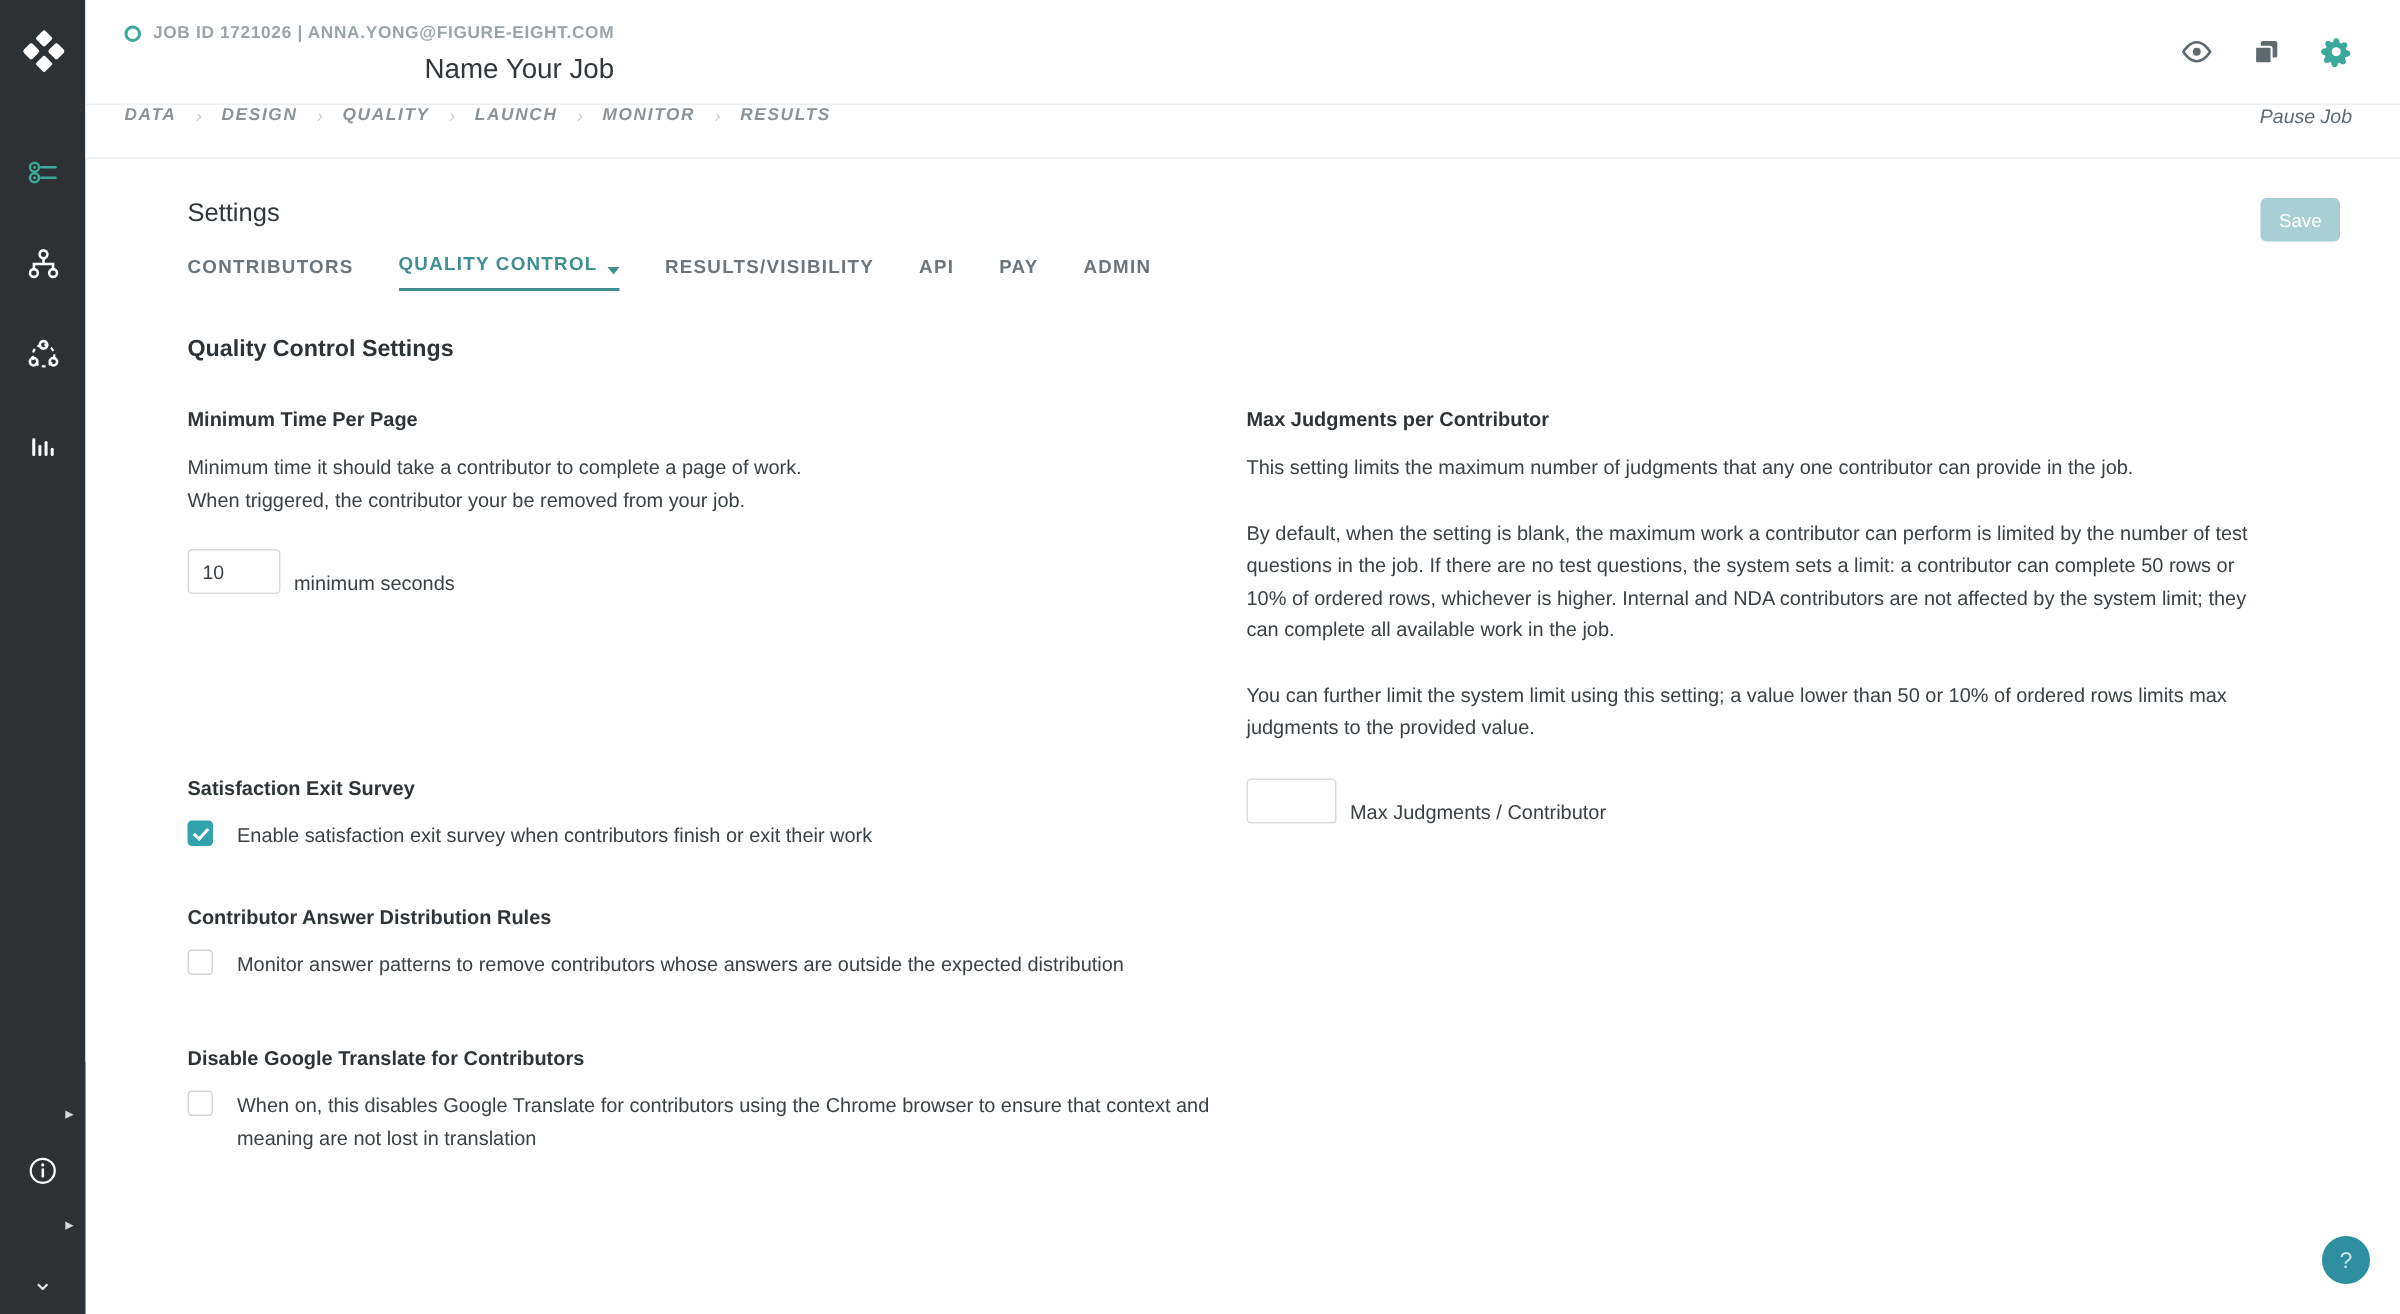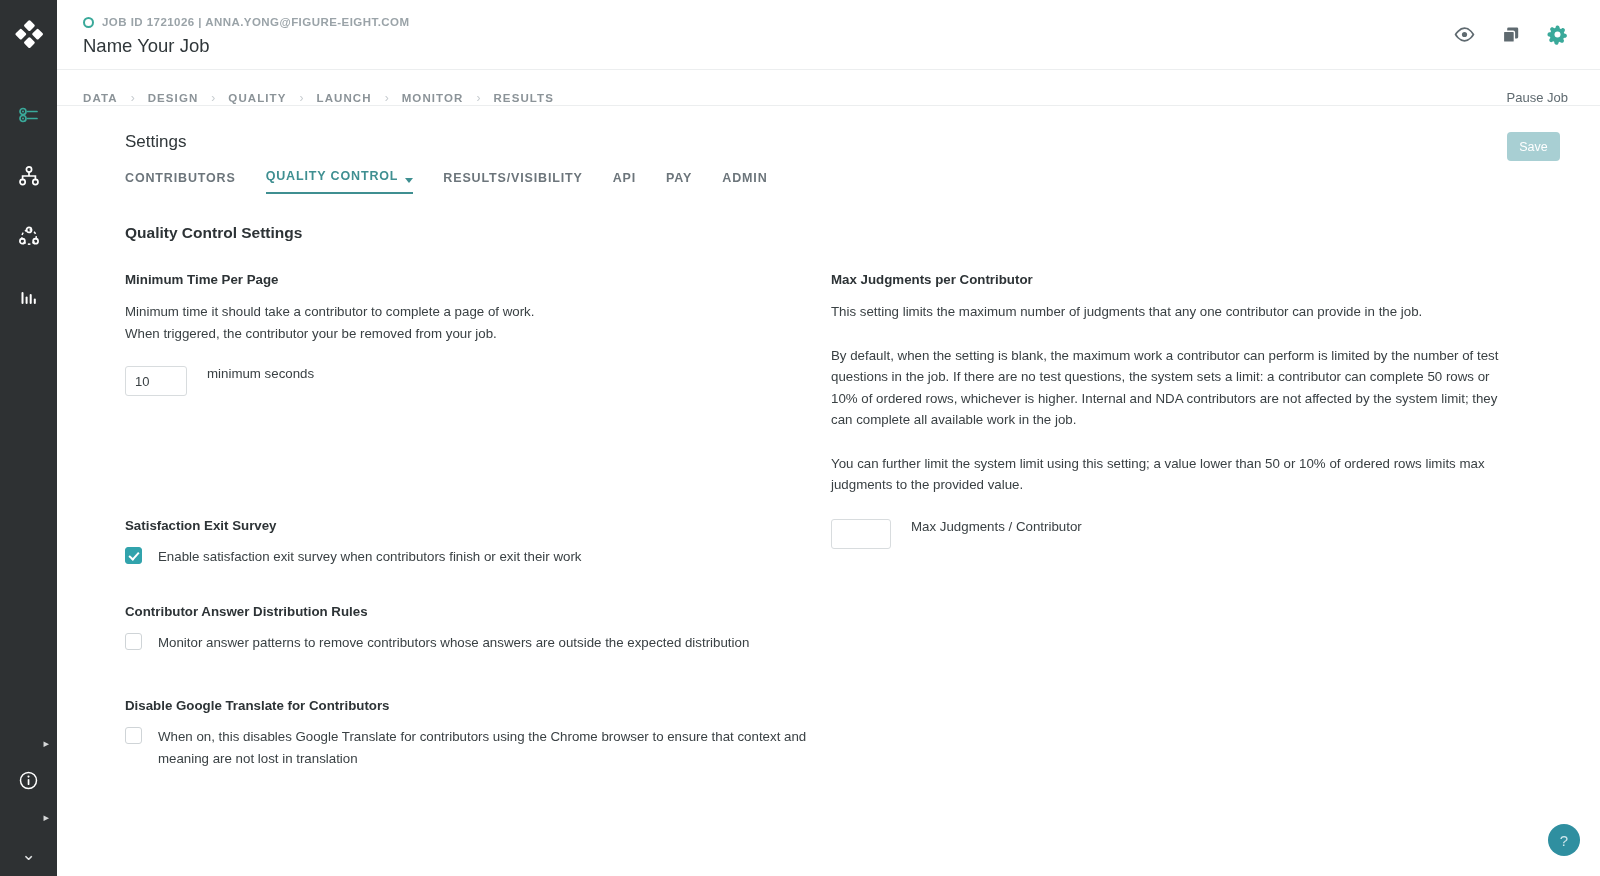--- a/index.html
+++ b/index.html
@@ -51,29 +51,29 @@
   .topbar-left { padding-top: 4px; }
   .jobmeta { display: flex; align-items: center; gap: 8px; }
   .status-dot {
     width: 11px; height: 11px; border-radius: 50%;
     border: 2px solid #3aa99a; display: inline-block;
   }
   .jobmeta-text {
     font-size: 11.5px; letter-spacing: .45px; color: #9aa3a8; font-weight: 600;
   }
   .jobtitle {
-    font-size: 18.5px; color: #30373a; margin-top: 7px; font-weight: 400;
+    font-size: 18.5px; color: #30373a; margin-top: 7px; font-weight: 400; text-align: right;
   }
   .topbar-right { display: flex; align-items: center; gap: 26px; padding-right: 8px; }
   .ticon { cursor: pointer; line-height: 0; }
 
   .crumbbar {
     height: 36px; border-bottom: 1px solid #eceeef;
-    display: flex; align-items: flex-end; justify-content: space-between;
-    padding: 0 24px 0 26px; background: #fff;
+    display: flex; align-items: flex-start; justify-content: space-between;
+    padding: 0 24px 0 26px; background: #fff; font-style: italic;
   }
   .crumbs { display: flex; align-items: center; }
   .crumb {
     font-size: 11.5px; letter-spacing: 1.1px; color: #8b9398; font-weight: 600;
     cursor: pointer;
   }
   .crumb-sep { color: #c7ccd0; font-size: 12px; margin: 0 13px; font-weight: 400; }
   .pausejob { font-size: 13px; color: #5f6a70; cursor: pointer; padding-right: 8px; }
 
   .content { padding: 26px 0 0 0; position: relative; height: 770px; }
@@ -97,21 +97,21 @@
 
   .cols { display: flex; margin-top: 30px; }
   .col-left { width: 706px; flex: 0 0 706px; }
   .col-right { flex: 1 1 auto; padding-left: 0px; max-width: 672px; }
 
   .blk-title { font-size: 13.3px; font-weight: 700; color: #2d3336; }
   .blk-p {
     font-size: 13.3px; color: #3a4144; line-height: 21.5px; margin-top: 14px;
   }
 
-  .field-row { display: flex; align-items: flex-start; gap: 20px; margin-top: 22px; }
+  .field-row { display: flex; align-items: flex-end; gap: 9px; margin-top: 22px; }
   .num-input {
     width: 62px; height: 30px; border: 1px solid #d8dcde; border-radius: 3px;
     font-family: "Liberation Sans", sans-serif; font-size: 13px; color: #3a4144;
     padding: 0 9px; background: #fff; outline: none;
   }
   .num-input.wide { width: 60px; }
   .field-label { font-size: 13.3px; color: #3a4144; }
 
   .grp { margin-top: 50px; }
   .grp .blk-title { margin-bottom: 13px; }

